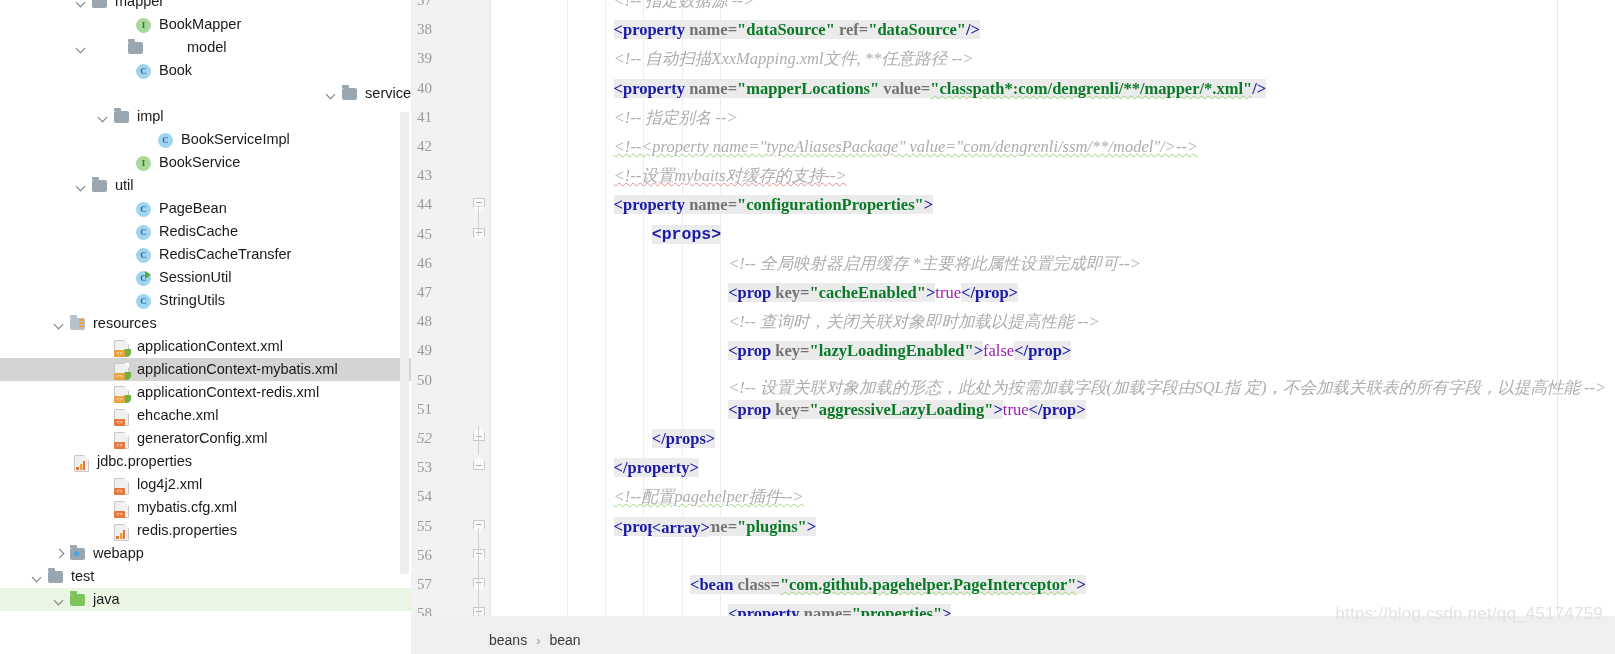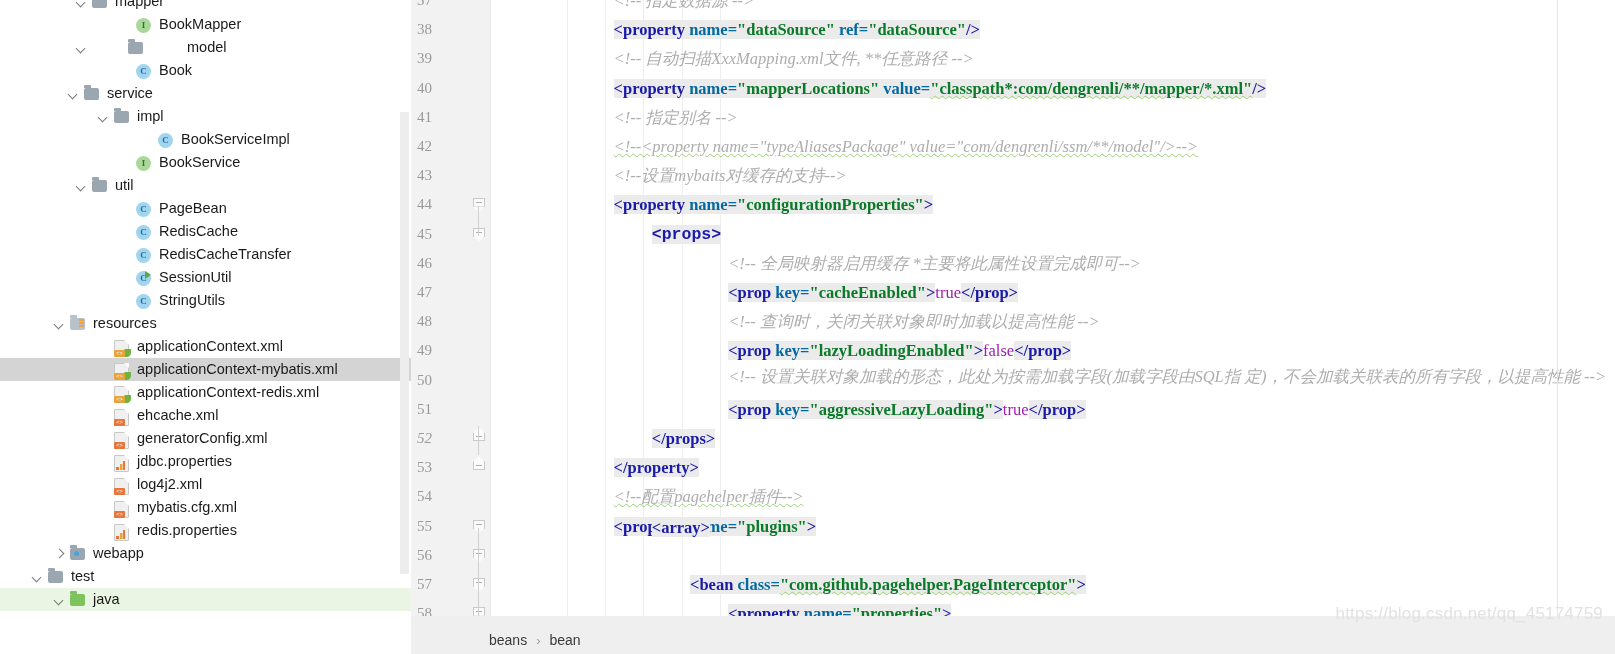--- a/index.html
+++ b/index.html
@@ -168,31 +168,32 @@
   }
   .cline{
     position:absolute;left:0;height:29.2px;line-height:29.2px;
     white-space:pre;
     font-family:"Liberation Serif", serif;
     font-size:16.5px;
     color:#222;
   }
   .tok{ background:#ebebeb; }
   .tag{color:#1a1aa8;font-weight:bold;}
-  .attr{color:#0369a1;font-weight:bold;}
+  .attr{color:#737373;font-weight:bold;}
   .val{color:#0a7a28;font-weight:bold;}
   .txt{color:#a21caf;}
   .cmt{color:#adadad;font-style:italic;}
   .sq-green{
     text-decoration:underline;
     text-decoration-style:wavy;
     text-decoration-color:#9fcf7a;
     text-decoration-thickness:1px;
   }
   .sq-red{
+    text-decoration:underline;
     text-decoration-style:wavy;
     text-decoration-color:#e08e8e;
     text-decoration-thickness:1.4px;
   }
   
   .iguide{position:absolute;top:0;width:1px;height:616px;background:#eeeeee;}
 
   #margin-guide{
     position:absolute;left:1146px;top:0;width:1px;height:616px;background:#e6e6e6;
   }
@@ -243,21 +244,21 @@
           </span>
           <span class="tlabel">model</span>
         </div>
         <div class="trow" style="padding-left: 120px;">
           <span class="arrow none"></span>
           <span class="ico">
             <div class="ic-round cls">C</div>
           </span>
           <span class="tlabel">Book</span>
         </div>
-        <div class="trow" style="padding-left: 68px;">
+        <div class="trow" style="padding-left: 102px; justify-content: flex-end;">
           <span class="arrow down"></span>
           <span class="ico">
             <div class="ic-folder"></div>
           </span>
           <span class="tlabel">service</span>
         </div>
         <div class="trow" style="padding-left: 98px;">
           <span class="arrow down"></span>
           <span class="ico">
             <div class="ic-folder"></div>
@@ -361,21 +362,21 @@
           </span>
           <span class="tlabel">ehcache.xml</span>
         </div>
         <div class="trow" style="padding-left: 98px;">
           <span class="arrow none"></span>
           <span class="ico">
             <div class="ic-xml"></div>
           </span>
           <span class="tlabel">generatorConfig.xml</span>
         </div>
-        <div class="trow" style="padding-left: 98px;">
+        <div class="trow" style="padding-left: 58px;">
           <span class="arrow none"></span>
           <span class="ico">
             <div class="ic-prop"></div>
           </span>
           <span class="tlabel">jdbc.properties</span>
         </div>
         <div class="trow" style="padding-left: 98px;">
           <span class="arrow none"></span>
           <span class="ico">
             <div class="ic-xml"></div>
@@ -498,21 +499,21 @@
         <div class="cline" style="top: 73.6px; left: 122.6px;"><span class="tag tok">&lt;property</span><span class="tok"> </span><span class="attr tok">name=</span><span class="val tok">"mapperLocations"</span><span class="tok"> </span><span class="attr tok">value=</span><span class="val tok sq-green">"classpath*:com/dengrenli/**/mapper/*.xml"</span><span class="tag tok">/&gt;</span></div>
         <div class="cline" style="top: 102.8px; left: 122.6px;"><span class="cmt">&lt;!-- 指定别名 --&gt;</span></div>
         <div class="cline" style="top: 132px; left: 122.6px;"><span class="cmt sq-green">&lt;!--&lt;property name="typeAliasesPackage" value="com/dengrenli/ssm/**/model"/&gt;--&gt;</span></div>
         <div class="cline" style="top: 161.2px; left: 122.6px;"><span class="cmt sq-red">&lt;!--设置mybaits对缓存的支持--&gt;</span></div>
         <div class="cline" style="top: 190.4px; left: 122.6px;"><span class="tag tok">&lt;property</span><span class="tok"> </span><span class="attr tok">name=</span><span class="val tok">"configurationProperties"</span><span class="tag tok">&gt;</span></div>
         <div class="cline" style="top: 219.6px; left: 160.8px; font-family: Liberation Mono, monospace;"><span class="tag tok">&lt;props&gt;</span></div>
         <div class="cline" style="top: 248.8px; left: 237.2px;"><span class="cmt">&lt;!-- 全局映射器启用缓存 *主要将此属性设置完成即可--&gt;</span></div>
         <div class="cline" style="top: 278px; left: 237.2px;"><span class="tag tok">&lt;prop</span><span class="tok"> </span><span class="attr tok">key=</span><span class="val tok">"cacheEnabled"</span><span class="tag tok">&gt;</span><span class="txt">true</span><span class="tag tok">&lt;/prop&gt;</span></div>
         <div class="cline" style="top: 307.2px; left: 237.2px;"><span class="cmt">&lt;!-- 查询时，关闭关联对象即时加载以提高性能 --&gt;</span></div>
         <div class="cline" style="top: 336.4px; left: 237.2px;"><span class="tag tok">&lt;prop</span><span class="tok"> </span><span class="attr tok">key=</span><span class="val tok">"lazyLoadingEnabled"</span><span class="tag tok">&gt;</span><span class="txt">false</span><span class="tag tok">&lt;/prop&gt;</span></div>
-        <div class="cline" style="top: 362px; left: 237.2px;"><span class="cmt">&lt;!-- 设置关联对象加载的形态，此处为按需加载字段(加载字段由SQL指 定)，不会加载关联表的所有字段，以提高性能 --&gt;</span></div>
+        <div class="cline" style="top: 373px; left: 237.2px;"><span class="cmt">&lt;!-- 设置关联对象加载的形态，此处为按需加载字段(加载字段由SQL指 定)，不会加载关联表的所有字段，以提高性能 --&gt;</span></div>
         <div class="cline" style="top: 394.8px; left: 237.2px;"><span class="tag tok">&lt;prop</span><span class="tok"> </span><span class="attr tok">key=</span><span class="val tok">"aggressiveLazyLoading"</span><span class="tag tok">&gt;</span><span class="txt">true</span><span class="tag tok">&lt;/prop&gt;</span></div>
         <div class="cline" style="top: 424px; left: 160.8px;"><span class="tag tok">&lt;/props&gt;</span></div>
         <div class="cline" style="top: 453.2px; left: 122.6px;"><span class="tag tok">&lt;/property&gt;</span></div>
         <div class="cline" style="top: 482.4px; left: 122.6px;"><span class="cmt sq-green">&lt;!--配置pagehelper插件--&gt;</span></div>
         <div class="cline" style="top: 511.6px; left: 122.6px;"><span class="tag tok">&lt;property</span><span class="tok"> </span><span class="attr tok">name=</span><span class="val tok">"plugins"</span><span class="tag tok">&gt;</span></div>
         <div class="cline" style="top: 513px; left: 160.8px;"><span class="tag tok">&lt;array&gt;</span></div>
         <div class="cline" style="top: 570px; left: 199px;"><span class="tag tok">&lt;bean</span><span class="tok"> </span><span class="attr tok">class=</span><span class="val tok sq-green">"com.github.pagehelper.PageInterceptor"</span><span class="tag tok">&gt;</span></div>
         <div class="cline" style="top: 599.2px; left: 237.2px;"><span class="tag tok">&lt;property</span><span class="tok"> </span><span class="attr tok">name=</span><span class="val tok">"properties"</span><span class="tag tok">&gt;</span></div>
       </div>
     <div id="margin-guide"></div>

